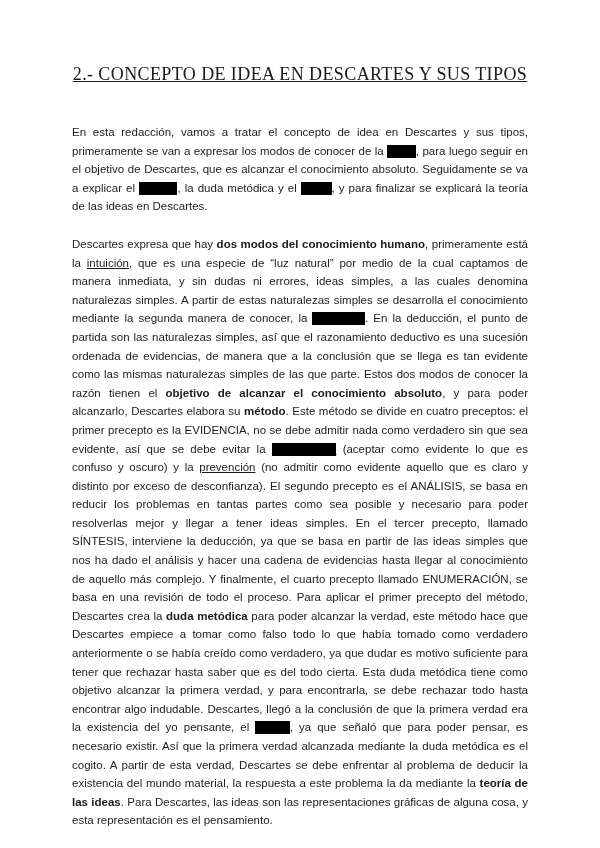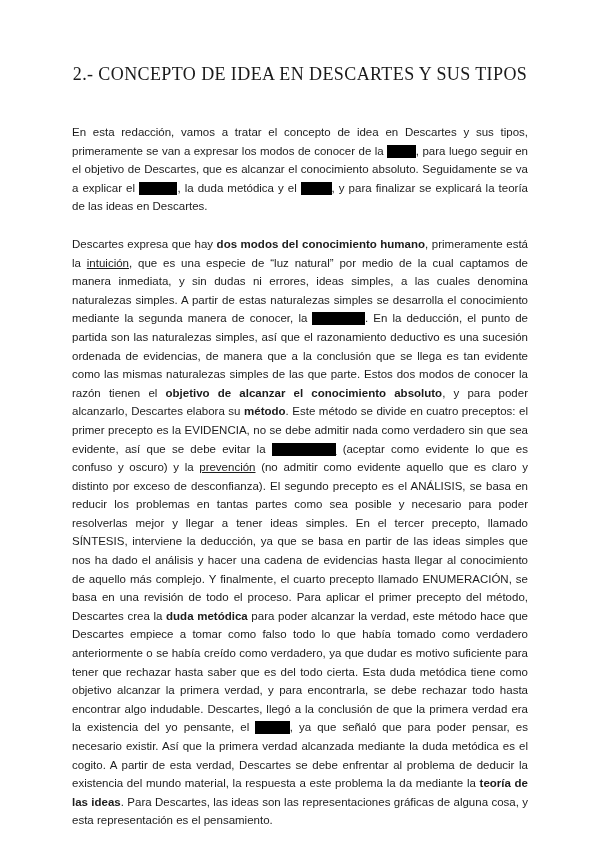--- a/index.html
+++ b/index.html
@@ -16,20 +16,21 @@
     box-sizing: border-box;
     padding: 64px 72px 0 72px;
     overflow: hidden;
   }
   .doc-title {
     font-family: "Liberation Serif", serif;
     font-size: 18px;
     font-weight: normal;
     color: #1a1a1a;
     text-align: center;
+    text-decoration: underline;
     letter-spacing: 0.4px;
     margin: 0 0 38px 0;
   }
   .para {
     font-family: "Liberation Sans", sans-serif;
     font-size: 11.5px;
     line-height: 18.6px;
     color: #1c1c1c;
     text-align: justify;
     margin: 0 0 19px 0;

